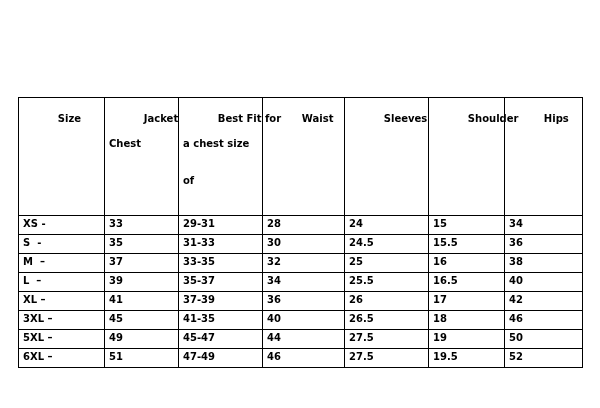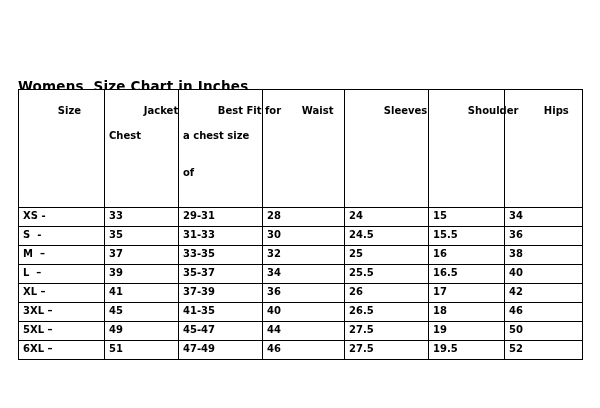--- a/index.html
+++ b/index.html
@@ -25,21 +25,21 @@
     left: 18px;
     top: 78px;
     font-size: 13.5px;
     font-weight: bold;
     letter-spacing: 0.2px;
     white-space: pre;
   }
   .size-table {
     position: absolute;
     left: 18px;
-    top: 89px;
+    top: 97px;
     width: 564px;
     border-collapse: collapse;
     table-layout: fixed;
   }
   .size-table th,
   .size-table td {
     border: 1px solid #000000;
     font-size: 10px;
     font-weight: bold;
     text-align: left;
@@ -63,21 +63,20 @@
   .col-hips    { width: 78px; }
   .hdr-jacket-l2 { display: block; }
   .hdr-bestfit-l2 { display: block; }
   .hdr-bestfit-l3 { display: block; }
 </style>
 </head>
 <body>
 
 <div class="page">
 
-  <div class="chart-title">Womens  Size Chart in Inches</div>
 
   <table class="size-table">
     <colgroup>
       <col class="col-size">
       <col class="col-jacket">
       <col class="col-bestfit">
       <col class="col-waist">
       <col class="col-sleeves">
       <col class="col-shoulder">
       <col class="col-hips">

